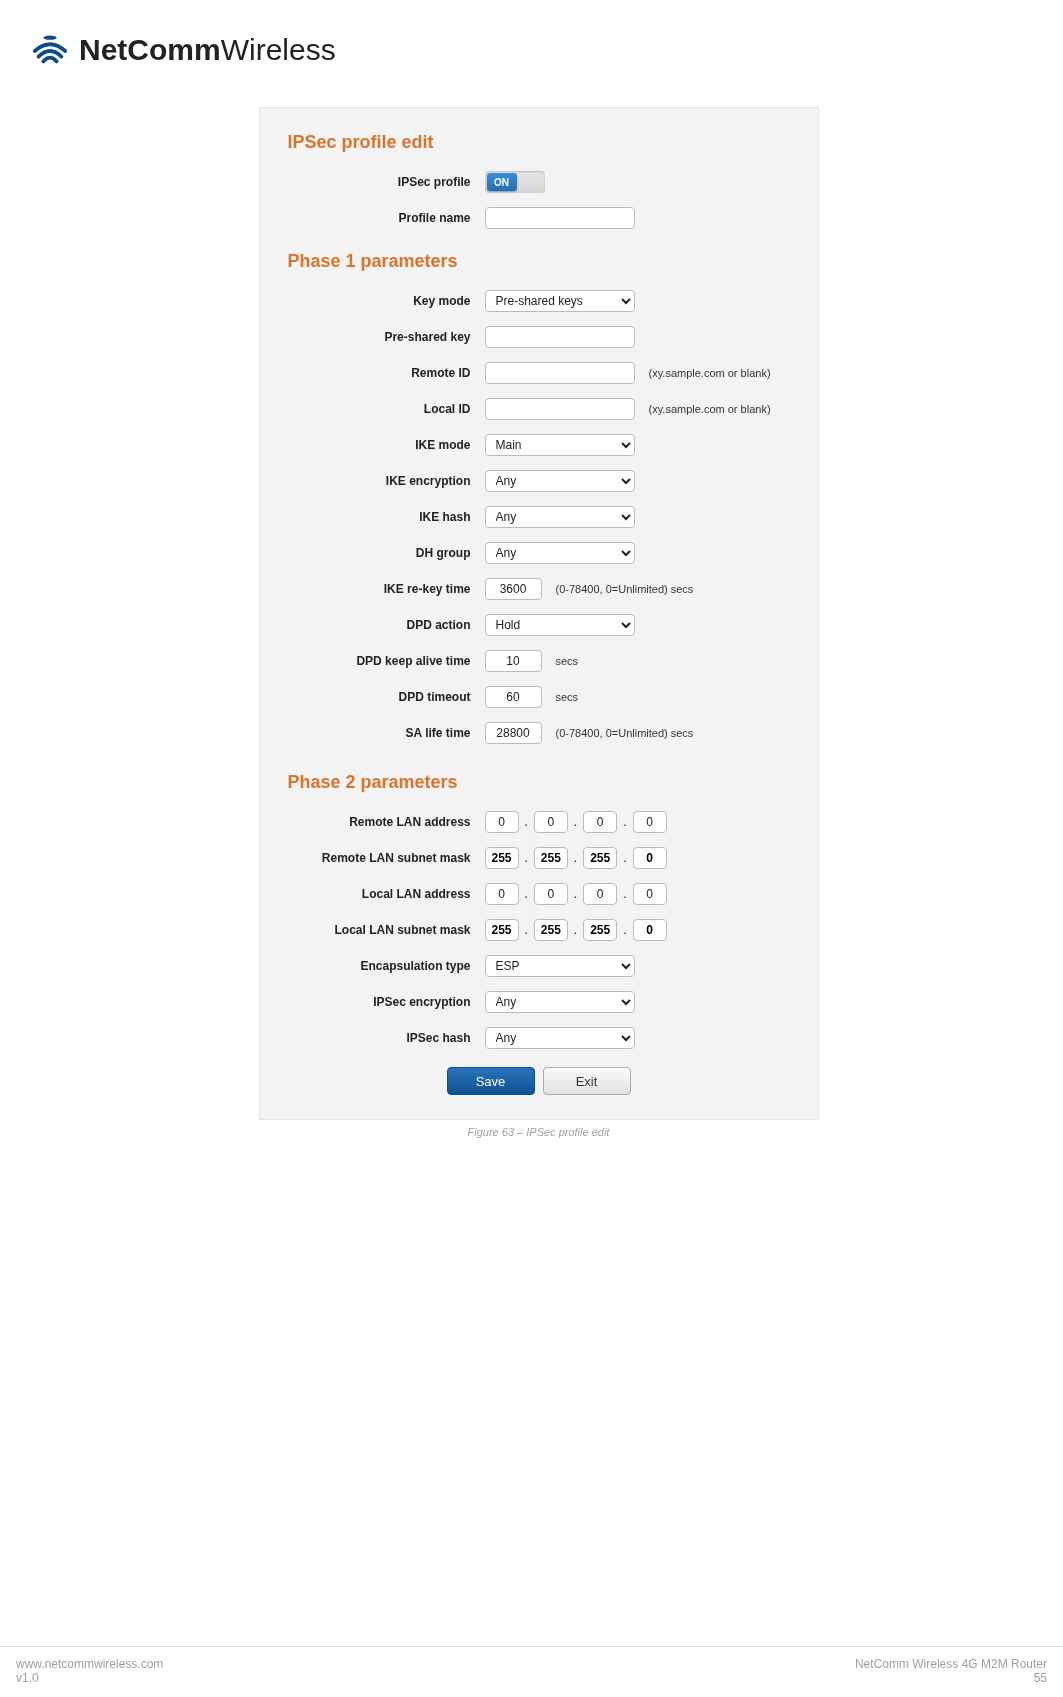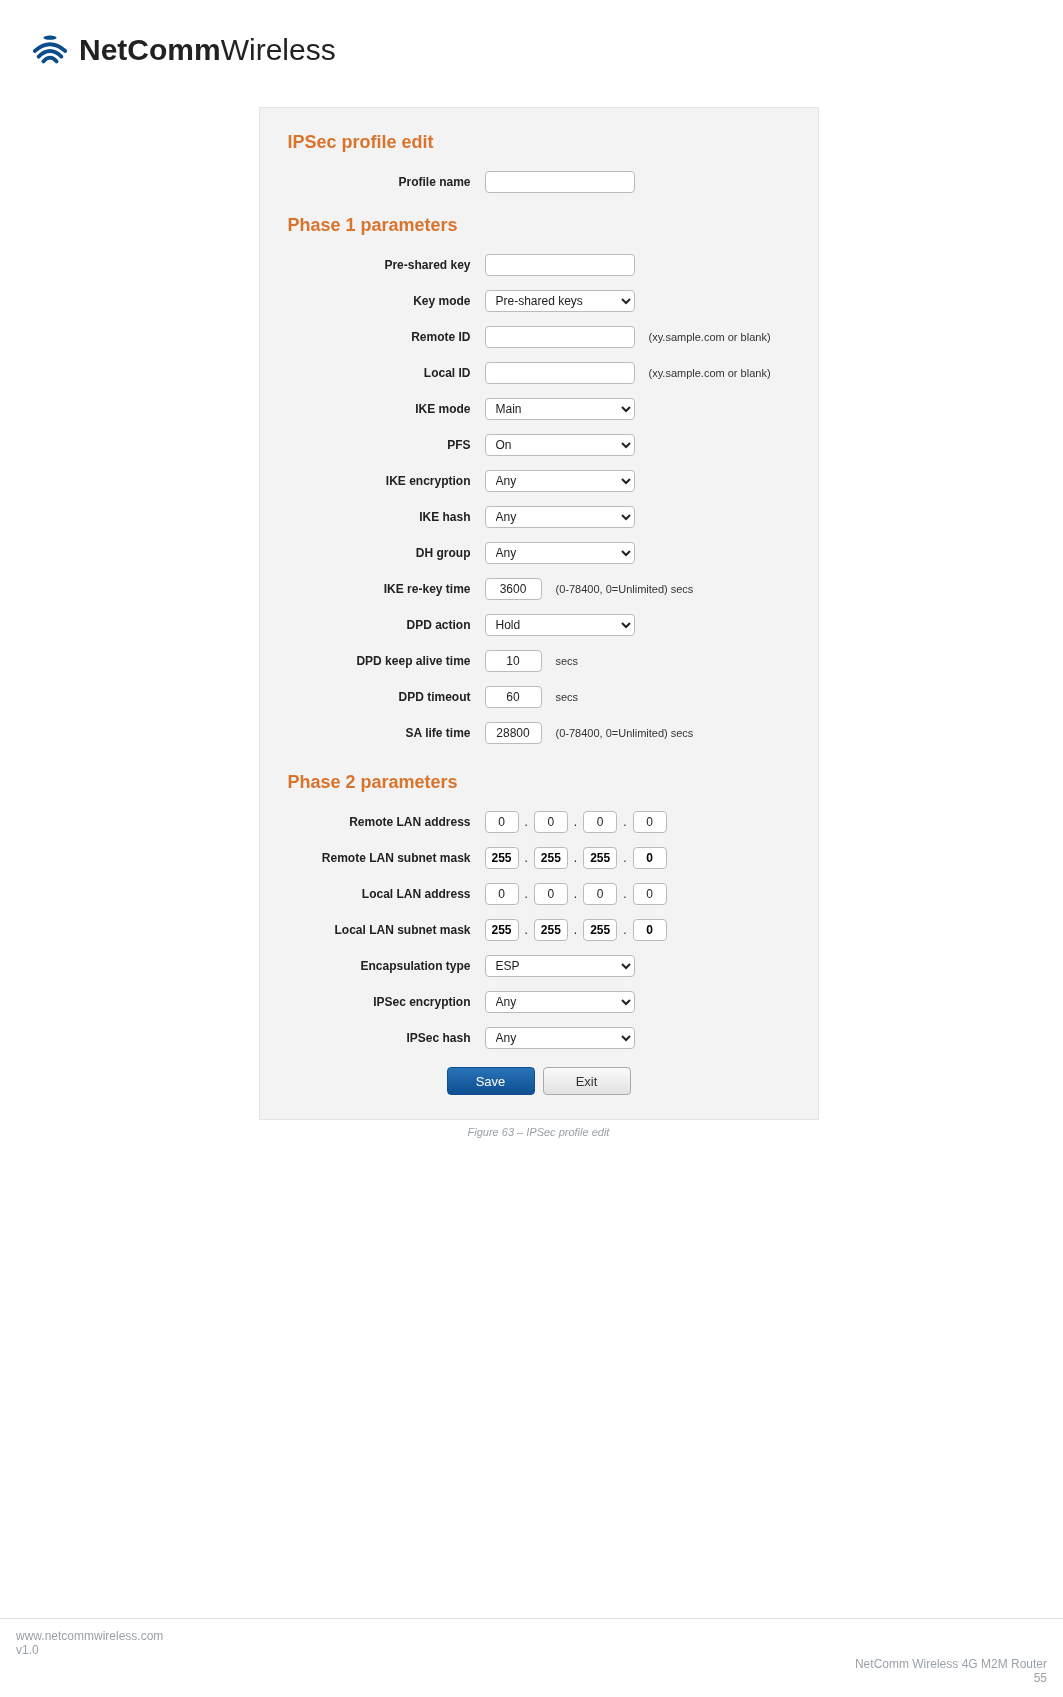--- a/index.html
+++ b/index.html
@@ -28,21 +28,21 @@
   input.num.sm { width:57px; text-align:center; }
   input.num.md { width:34px; text-align:center; }
   .ip-group input { color:#222; }
   .ip-group.green input { color:#000000; font-weight:700; }
   .dot { font-size:12px; color:#222;}
   .btn-row { display:flex; justify-content:center; gap:8px; margin-top:18px;}
   .btn { width:88px; height:28px; border-radius:4px; font-size:13px; border:1px solid #aaa; cursor:pointer;}
   .btn-primary { background:linear-gradient(#2773b8,#0f4f91); color:#fff; border-color:#0f4f91;}
   .btn-default { background:linear-gradient(#fafafa,#e2e2e2); color:#333;}
   .caption { text-align:center; font-size:11px; font-style:italic; color:#9aa1a8; margin-top:6px;}
-  .footer { position:absolute; bottom:12px; left:0; right:0; border-top:1px solid #ddd; padding:10px 16px 0 16px; display:flex; justify-content:space-between; font-size:12px; color:#9aa1a8;flex-direction:column;}
+  .footer { position:absolute; bottom:12px; left:0; right:0; border-top:1px solid #ddd; padding:10px 16px 0 16px; display:flex; justify-content:space-between; font-size:12px; color:#9aa1a8;}
   .footer .lcol { text-align:left; }
   .footer .rcol { text-align:right; }
 </style>
 </head>
 <body>
 
 <div class="page">
   <div class="logo-row">
     <span class="wifi-icon">
       <svg width="38" height="34" viewBox="0 0 40 34">
@@ -56,42 +56,50 @@
       <span class="bold">NetComm</span><span>Wireless</span>
     </span>
   </div>
 
   <div class="panel-wrap">
     <div>
       <div class="panel">
 
         <div class="section-title">IPSec profile edit</div>
 
+        <div class="form-row">
+          <div class="label">IPSec profile</div>
+          <div class="ctrl">
+            <div class="toggle">
+              <div class="knob-on">ON</div>
+            </div>
+          </div>
+        </div>
 
         <div class="form-row">
           <div class="label">Profile name</div>
           <div class="ctrl">
               <input class="text w-lg" value="" style="">
             </div>
         </div>
 
         <div class="section-title" style="margin-top:22px;">Phase 1 parameters</div>
 
 
         <div class="form-row">
+          <div class="label">Key mode</div>
+          <div class="ctrl">
+              <select class="sel"><option>Pre-shared keys</option></select>
+            </div>
+        </div>
+
+        <div class="form-row">
           <div class="label">Pre-shared key</div>
           <div class="ctrl">
               <input class="text w-lg" value="" style="">
-            </div>
-        </div>
-
-        <div class="form-row">
-          <div class="label">Key mode</div>
-          <div class="ctrl">
-              <select class="sel"><option>Pre-shared keys</option></select>
             </div>
         </div>
 
         <div class="form-row">
           <div class="label">Remote ID</div>
           <div class="ctrl">
             <input class="text w-lg" value="" style="">
             <span class="hint">(xy.sample.com or blank)</span>
           </div>
         </div>
@@ -104,26 +112,20 @@
           </div>
         </div>
 
         <div class="form-row">
           <div class="label">IKE mode</div>
           <div class="ctrl">
               <select class="sel"><option>Main</option></select>
             </div>
         </div>
 
-        <div class="form-row">
-          <div class="label">PFS</div>
-          <div class="ctrl">
-              <select class="sel"><option>On</option></select>
-            </div>
-        </div>
 
         <div class="form-row">
           <div class="label">IKE encryption</div>
           <div class="ctrl">
               <select class="sel"><option>Any</option></select>
             </div>
         </div>
 
         <div class="form-row">
           <div class="label">IKE hash</div>

